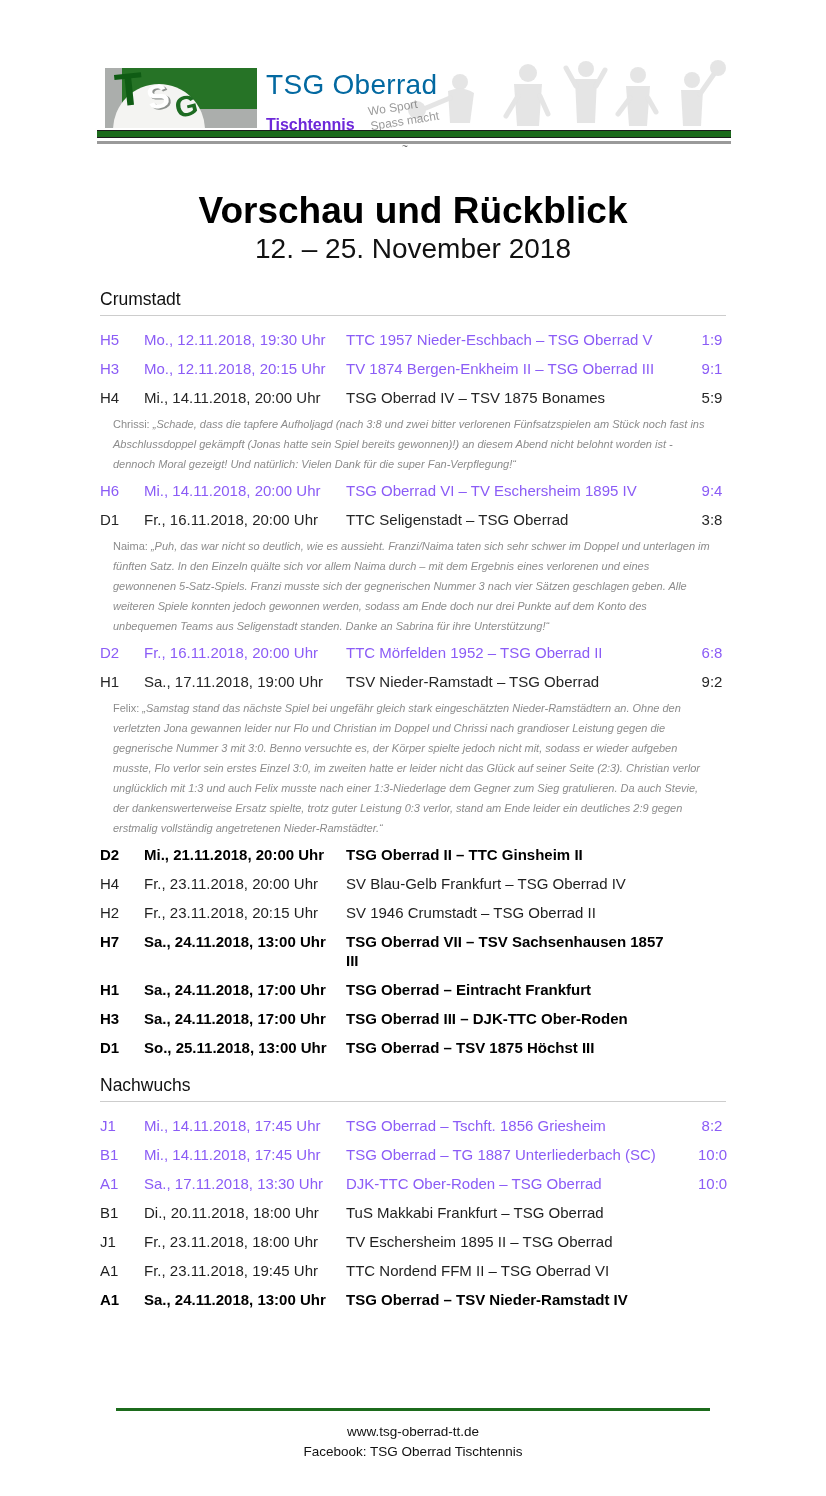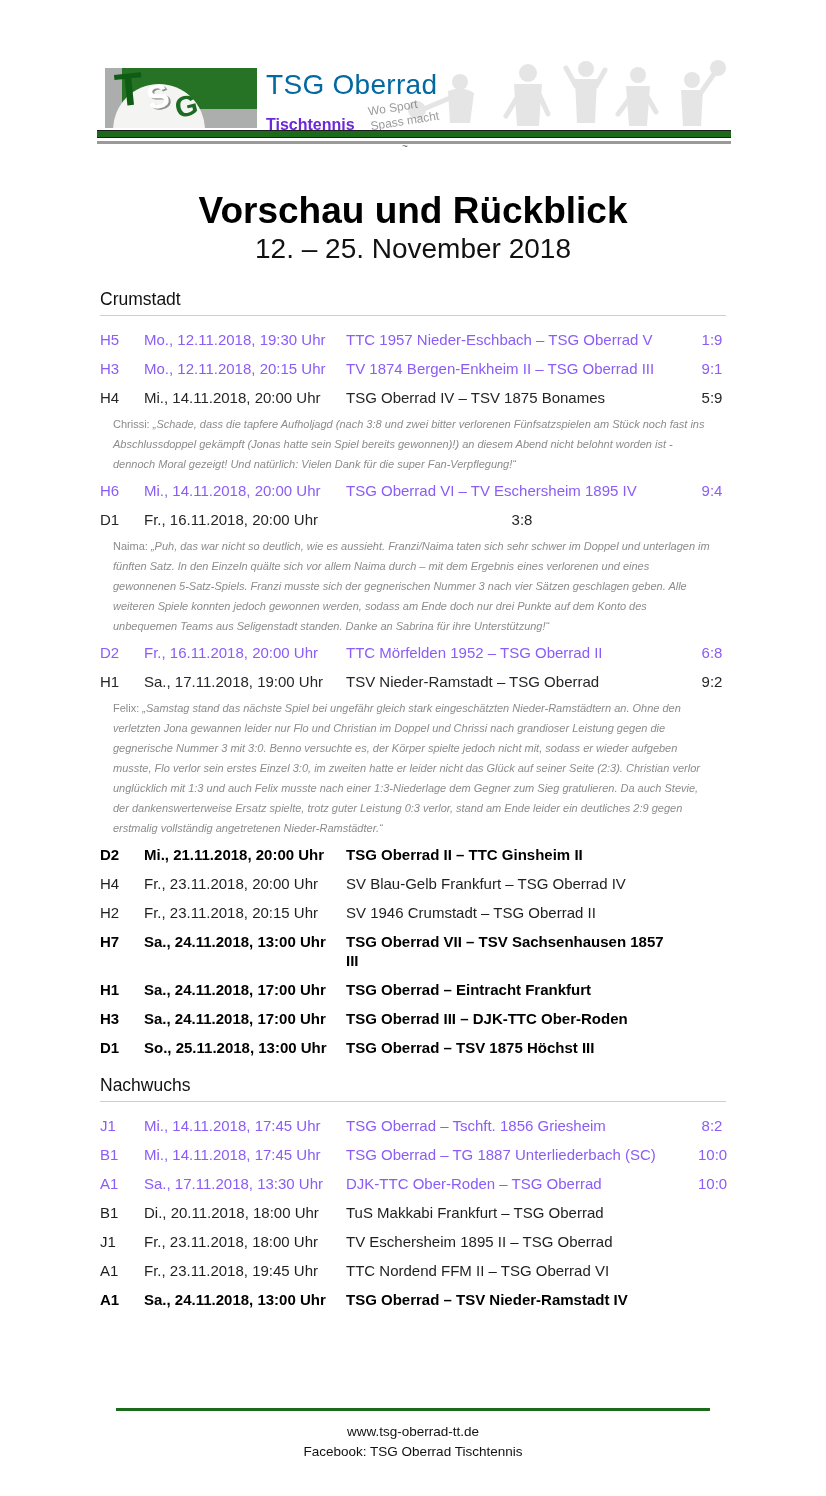--- a/index.html
+++ b/index.html
@@ -131,20 +131,21 @@
       <p class="comment"><span class="comment-author">Chrissi:</span> <span class="comment-text">„Schade, dass die tapfere Aufholjagd (nach 3:8 und zwei bitter verlorenen Fünfsatzspielen am Stück noch fast ins Abschlussdoppel gekämpft (Jonas hatte sein Spiel bereits gewonnen)!) an diesem Abend nicht belohnt worden ist - dennoch Moral gezeigt! Und natürlich: Vielen Dank für die super Fan-Verpflegung!“</span></p>
       <div class="match-row row-played">
         <span class="match-code">H6</span>
         <span class="match-datetime">Mi., 14.11.2018, 20:00 Uhr</span>
         <span class="match-teams">TSG Oberrad VI – TV Eschersheim 1895 IV</span>
         <span class="match-score">9:4</span>
       </div>
       <div class="match-row row-played-comment">
         <span class="match-code">D1</span>
         <span class="match-datetime">Fr., 16.11.2018, 20:00 Uhr</span>
+        <span class="match-teams">TTC Seligenstadt – TSG Oberrad</span>
         <span class="match-score">3:8</span>
       </div>
       <p class="comment"><span class="comment-author">Naima:</span> <span class="comment-text">„Puh, das war nicht so deutlich, wie es aussieht. Franzi/Naima taten sich sehr schwer im Doppel und unterlagen im fünften Satz. In den Einzeln quälte sich vor allem Naima durch – mit dem Ergebnis eines verlorenen und eines gewonnenen 5-Satz-Spiels. Franzi musste sich der gegnerischen Nummer 3 nach vier Sätzen geschlagen geben. Alle weiteren Spiele konnten jedoch gewonnen werden, sodass am Ende doch nur drei Punkte auf dem Konto des unbequemen Teams aus Seligenstadt standen. Danke an Sabrina für ihre Unterstützung!“</span></p>
       <div class="match-row row-played">
         <span class="match-code">D2</span>
         <span class="match-datetime">Fr., 16.11.2018, 20:00 Uhr</span>
         <span class="match-teams">TTC Mörfelden 1952 – TSG Oberrad II</span>
         <span class="match-score">6:8</span>
       </div>
       <div class="match-row row-played-comment">

